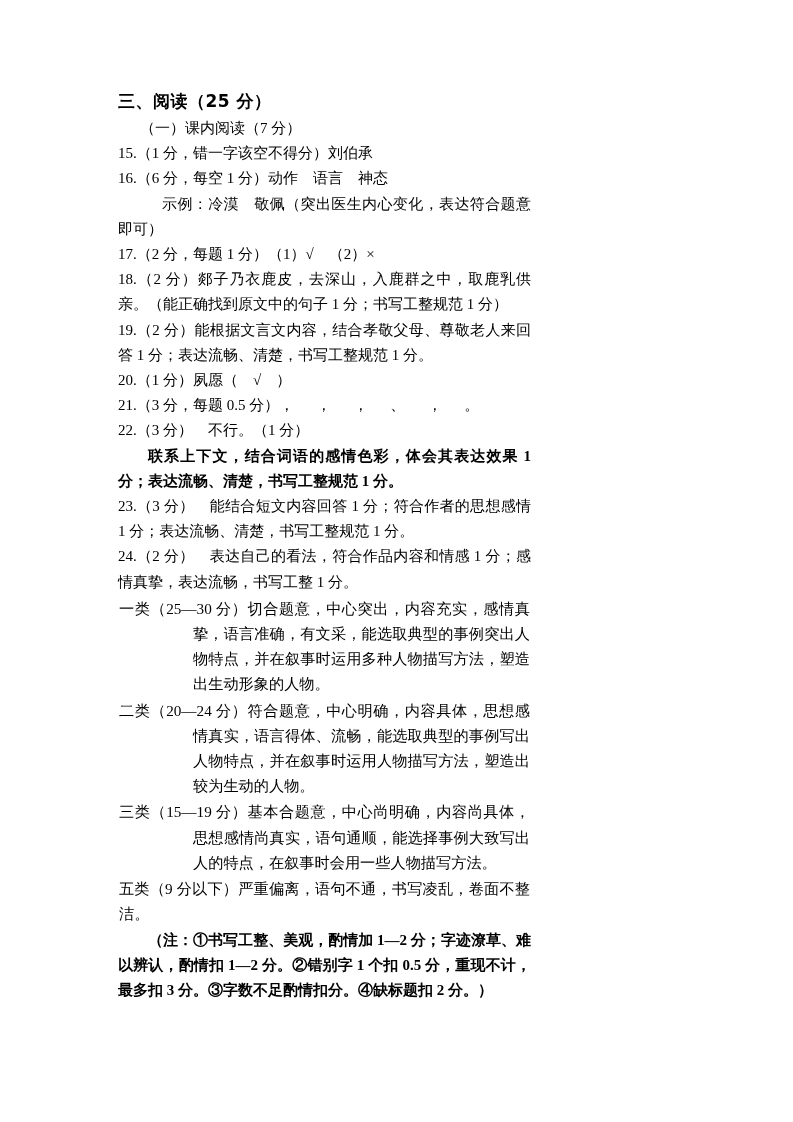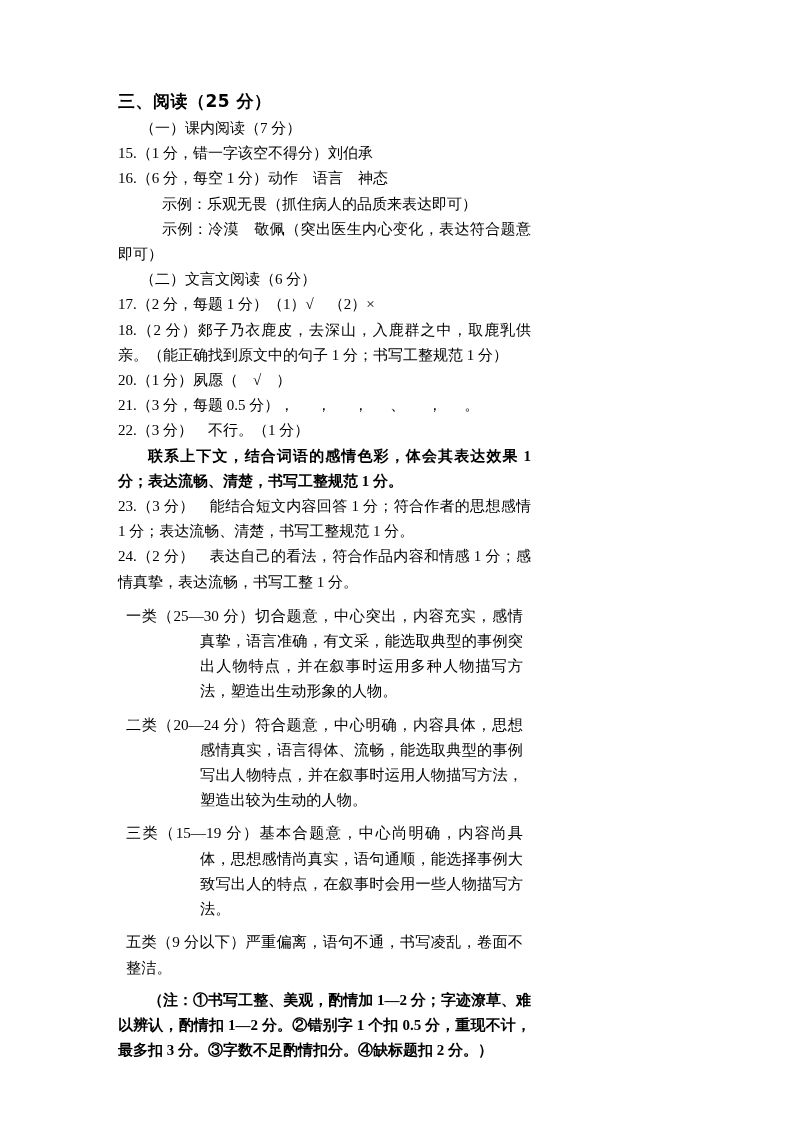--- a/index.html
+++ b/index.html
@@ -49,21 +49,21 @@
   .line.sub { text-indent: 22px; }
   
   .line.ind2 { text-indent: 30px; font-weight: bold; }
   
   .line.ind3 { text-indent: 44px; }
 
   
   .tier {
     font-size: 15.2px;
     line-height: 25.2px;
-    margin: 8px;
+    margin: 1px;
     padding-left: 74px;
     text-indent: -74px;
     text-align: justify;
     text-justify: inter-character;
     word-break: break-all;
     white-space: pre-wrap;
   }
   .tier.nohang {
     padding-left: 0;
     text-indent: 0;
@@ -78,30 +78,29 @@
 <div class="page">
 
   <h2 class="sec-head">三、阅读（25 分）</h2>
 
   <p class="line sub">（一）课内阅读（7 分）</p>
 
   <p class="line">15.（1 分，错一字该空不得分）刘伯承</p>
 
   <p class="line">16.（6 分，每空 1 分）动作　语言　神态</p>
 
-  <p class="line ind3">示例：乐观无畏（抓住病人的品质来表达即可）</p>
 
   <p class="line ind3">示例：冷漠　敬佩（突出医生内心变化，表达符合题意即可）</p>
 
-  <p class="line sub">（二）文言文阅读（6 分）</p>
 
   <p class="line">17.（2 分，每题 1 分）（1）√　（2）×</p>
 
   <p class="line">18.（2 分）郯子乃衣鹿皮，去深山，入鹿群之中，取鹿乳供亲。（能正确找到原文中的句子 1 分；书写工整规范 1 分）</p>
 
+  <p class="line">19.（2 分）能根据文言文内容，结合孝敬父母、尊敬老人来回答 1 分；表达流畅、清楚，书写工整规范 1 分。</p>
 
 
   <p class="line">20.（1 分）夙愿（　√　）</p>
 
   <p class="line"><span>21.（3 分，每题 0.5 分）</span><span class="punct-run"><span>，</span><span>，</span><span>，</span><span>、</span><span>，</span><span>。</span></span></p>
 
   <p class="line">22.（3 分）　不行。（1 分）</p>
 
   <p class="line ind2">联系上下文，结合词语的感情色彩，体会其表达效果 1 分；表达流畅、清楚，书写工整规范 1 分。</p>
 

